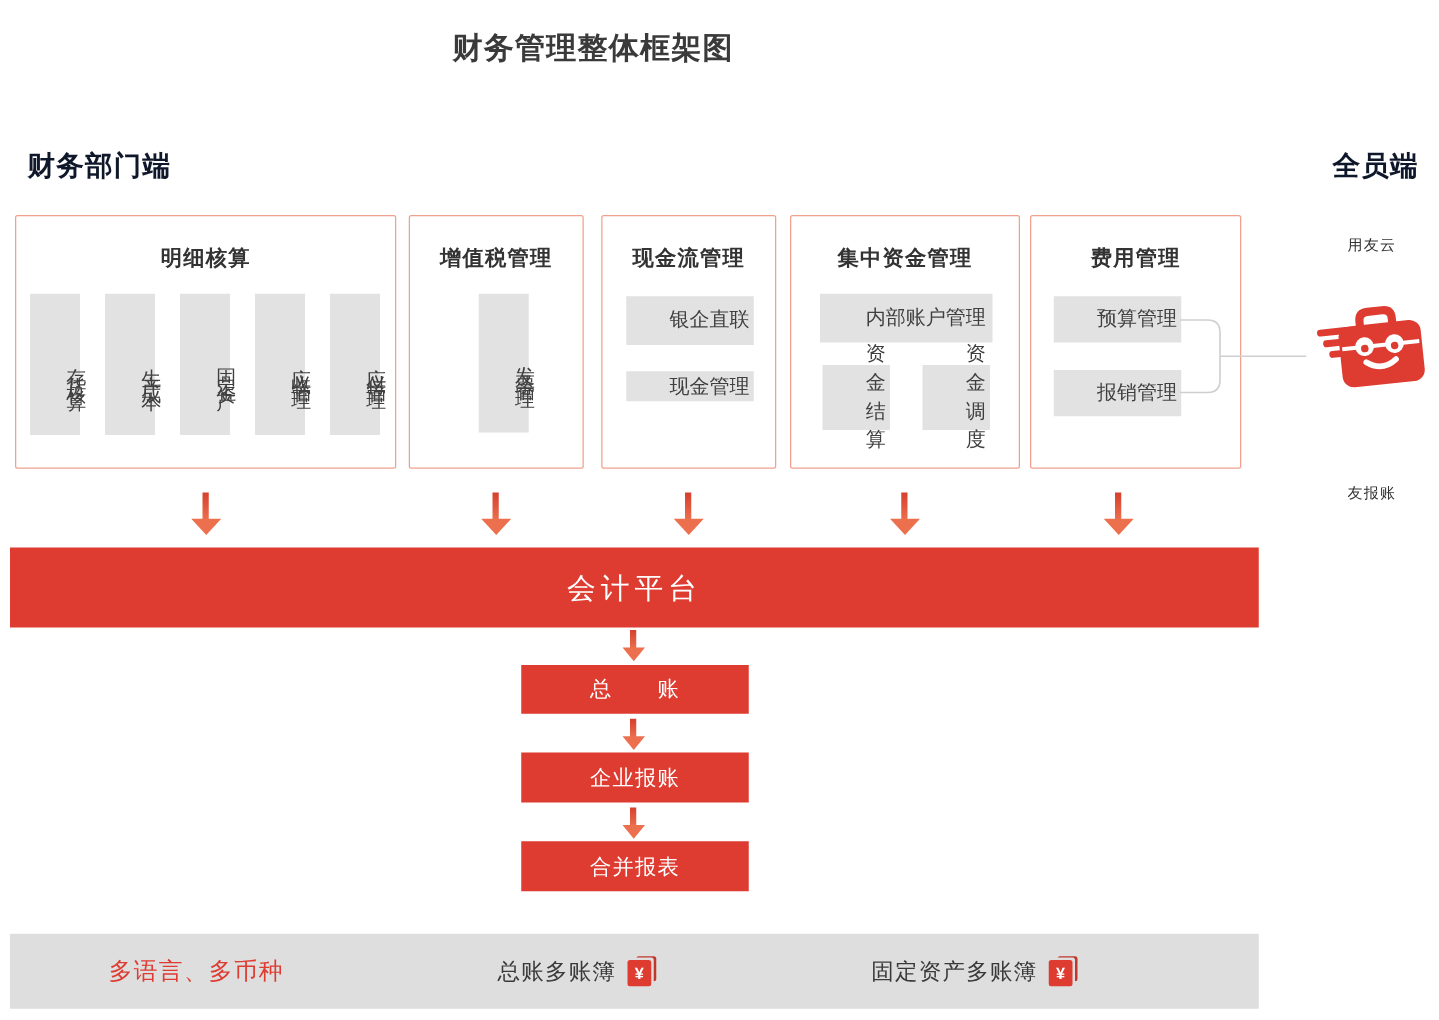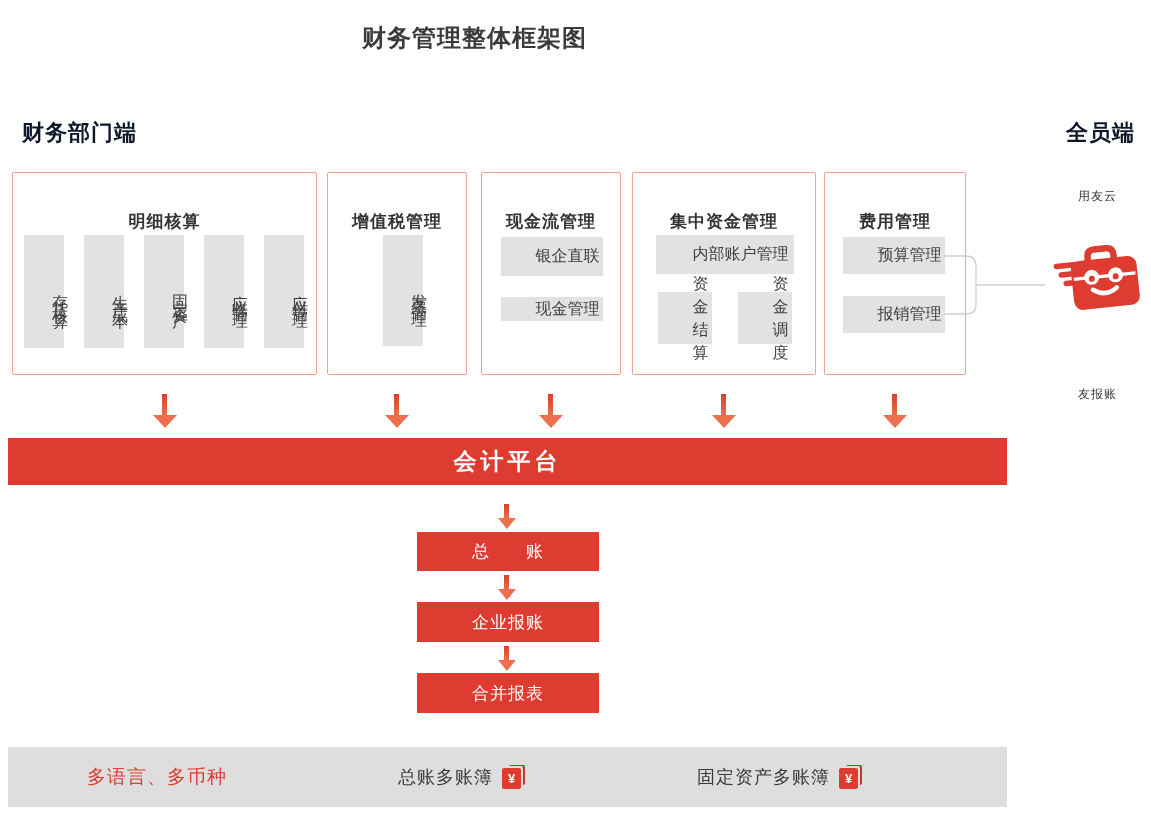--- a/index.html
+++ b/index.html
@@ -17,32 +17,32 @@
   .side-text { position:absolute; font-size:12px; color:#333; letter-spacing:1px; }
   .cloud-label { left:1078px; top:188px; }
   .app-label   { left:1078px; top:358px;margin-top:28px; }
 
   .box { position:absolute; top:172px; height:203px; background:#fff;
          border:1px solid #f0a18d; border-radius:2px; }
   .b1 { left:12px;  width:305px; }
   .b2 { left:327px; width:140px; }
   .b3 { left:481px; width:140px; }
   .b4 { left:632px; width:184px; }
-  .b5 { left:824px; width:142px; }
+  .b5 { left:824px; width:169px; }
   .box-header { position:absolute; top:22px; left:0; width:100%; text-align:center;
-                font-size:17px; font-weight:bold; color:#333; letter-spacing:1px;margin-top:15px; }
+                font-size:17px; font-weight:bold; color:#333; letter-spacing:1px; }
 
   .pill { position:absolute; background:#e2e2e2; color:#3f3f3f; font-size:16px;
           display:flex; align-items:center; justify-content:center; text-align:center;padding-left:31px; }
   .vpill { writing-mode:vertical-rl; text-orientation:upright; letter-spacing:6px;
            padding-top:4px; }
   .pill2line { line-height:1.45; }
 
-  .platform-bar { position:absolute; left:8px; top:438px; width:999px; height:47px;
-                  background:#de3b31; color:#fff; font-size:23px; font-weight:bold;
+  .platform-bar { position:absolute; left:8px; top:438px; width:999px; height:64px;
+                  background:#de3b31; color:#fff; font-size:23px; font-weight:normal;
                   letter-spacing:4px; display:flex; align-items:center; justify-content:center; }
 
   .flow-box { position:absolute; left:417px; width:182px; height:39px; background:#de3b31;
               color:#fff; font-size:17px; display:flex; align-items:center; justify-content:center;
               letter-spacing:1px; }
   .f1 { top:532px; } .f2 { top:602px; height:40px; } .f3 { top:673px; height:40px; }
 
   .arrow { position:absolute; }
   .arrow i { position:absolute; display:block; }
   .arrow-lg { width:24px; height:34px; }

